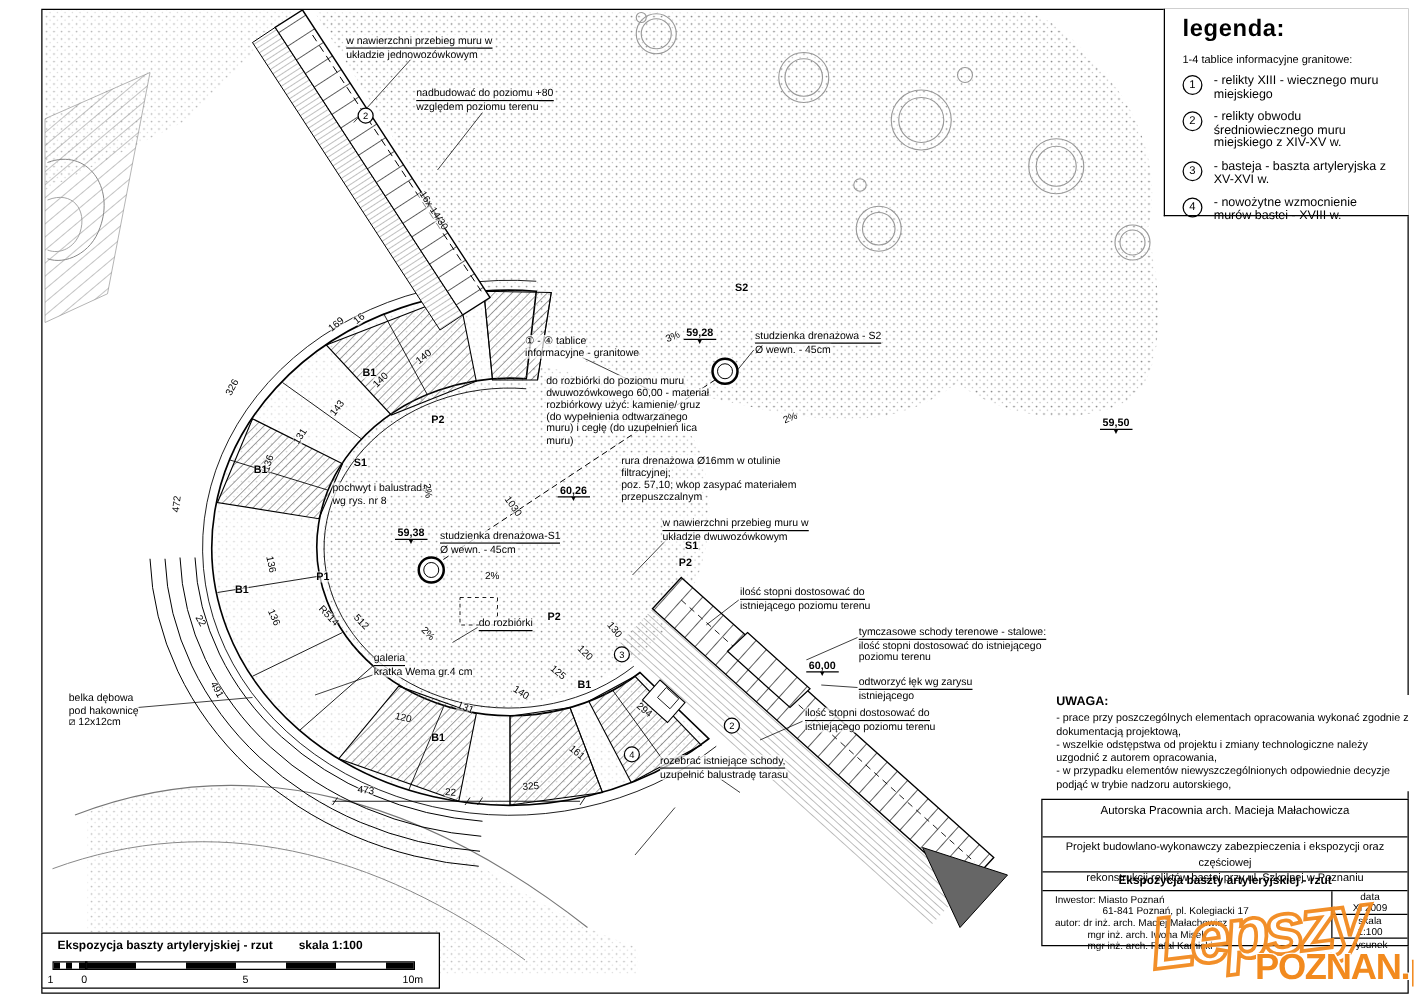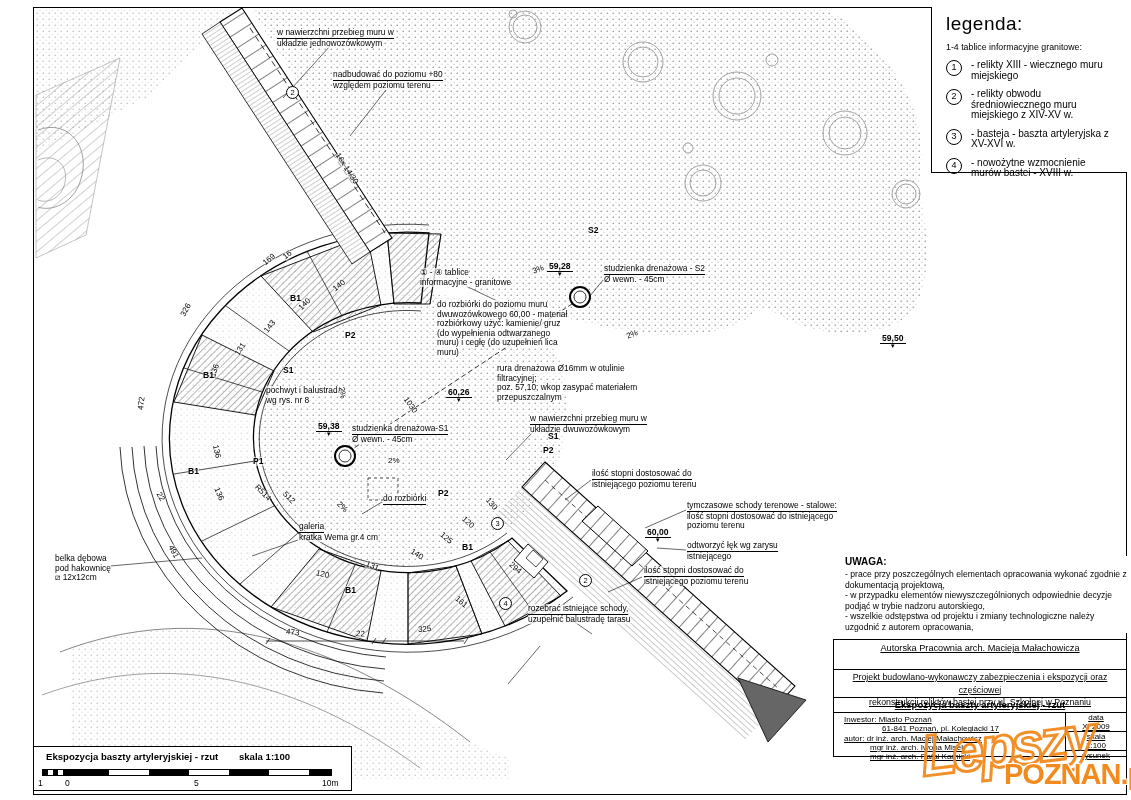--- a/index.html
+++ b/index.html
@@ -15,33 +15,33 @@
        transform-origin:left center;background:rgba(255,255,255,.55);}
   .tag{position:absolute;font-size:8.6px;font-weight:bold;line-height:9px;background:rgba(255,255,255,.6);}
   .lvl{position:absolute;}
   .lvl-t{font-size:8.6px;font-weight:bold;line-height:9px;border-bottom:1px solid #000;padding:0 2px;background:rgba(255,255,255,.7);text-align:center;}
   .lvl-m{font-size:6px;line-height:5px;text-align:center;}
   .circ{position:absolute;width:11px;height:11px;border:1px solid #000;border-radius:50%;
         font-size:7.5px;line-height:11px;text-align:center;background:#fff;}
   
   #legend{position:absolute;left:931px;top:7px;width:196px;height:166px;background:#fff;
           border-left:1px solid #000;border-bottom:1px solid #000;padding:6px 10px 0 14px;box-sizing:border-box;}
-  #legend .lg-title{font-size:19px;font-weight:normal;letter-spacing:.5px;}
+  #legend .lg-title{font-size:19px;font-weight:bold;letter-spacing:.5px;}
   #legend .lg-sub{font-size:8.8px;margin:7px 0 8px 0;}
   .lg-item{display:flex;margin-bottom:8px;}
   .lg-num{flex:0 0 14px;height:14px;border:1.2px solid #000;border-radius:50%;font-size:9px;
           line-height:13px;text-align:center;margin-right:9px;}
   .lg-text{font-size:10px;line-height:10.5px;width:150px;}
   
   #uwaga{position:absolute;left:845px;top:556px;width:284px;background:#fff;}
   #uwaga .uw-title{font-weight:bold;font-size:10px;margin-bottom:2px;}
   #uwaga .uw-line{font-size:8.6px;line-height:10.6px;}
   
   #tb{position:absolute;left:833px;top:639px;width:294px;height:118px;border:1.5px solid #000;
-      background:#fff;box-sizing:border-box;text-decoration:underline;}
+      background:#fff;box-sizing:border-box;}
   .tb-r1{height:30px;border-bottom:1px solid #000;text-align:center;font-size:9.2px;line-height:13px;padding-top:2px;box-sizing:border-box;}
   .tb-r2{height:28px;border-bottom:1px solid #000;text-align:center;font-size:8.8px;line-height:12.5px;padding-top:1px;box-sizing:border-box;}
   .tb-r3{height:15px;border-bottom:1px solid #000;text-align:center;font-size:9.5px;font-weight:bold;line-height:14px;box-sizing:border-box;}
   .tb-r4{display:flex;height:41px;}
   .tb-left{flex:1;padding:2px 4px 0 10px;font-size:8px;line-height:9.3px;}
   .tb-left .ind1{padding-left:38px;}
   .tb-left .ind2{padding-left:26px;}
   .tb-right{width:60px;border-left:1px solid #000;display:flex;flex-direction:column;}
   .tb-cell{flex:1;border-bottom:1px solid #000;text-align:center;font-size:8px;line-height:8.5px;padding-top:1px;}
   .tb-cell:last-child{border-bottom:none;}
@@ -383,22 +383,22 @@
     </div>
     <div class="lg-item">
       <span class="lg-num">4</span>
       <span class="lg-text">- nowożytne wzmocnienie murów bastei - XVIII w.</span>
     </div>
   </div>
 
   <div id="uwaga">
     <div class="uw-title">UWAGA:</div>
     <div class="uw-line">- prace przy poszczególnych elementach opracowania wykonać zgodnie z dokumentacją projektową,</div>
+    <div class="uw-line">- wszelkie odstępstwa od projektu i zmiany technologiczne należy uzgodnić z autorem opracowania,</div>
     <div class="uw-line">- w przypadku elementów niewyszczególnionych odpowiednie decyzje podjąć w trybie nadzoru autorskiego,</div>
-    <div class="uw-line">- wszelkie odstępstwa od projektu i zmiany technologiczne należy uzgodnić z autorem opracowania,</div>
   </div>
 
   <div id="tb">
     <div class="tb-r1">
       <div>Autorska Pracownia arch. Macieja Małachowicza</div>
     </div>
     <div class="tb-r2">
       <div>Projekt budowlano-wykonawczy zabezpieczenia i ekspozycji oraz częściowej</div>
       <div>rekonstrukcji reliktów bastei przy ul. Szkolnej w Poznaniu</div>
     </div>

